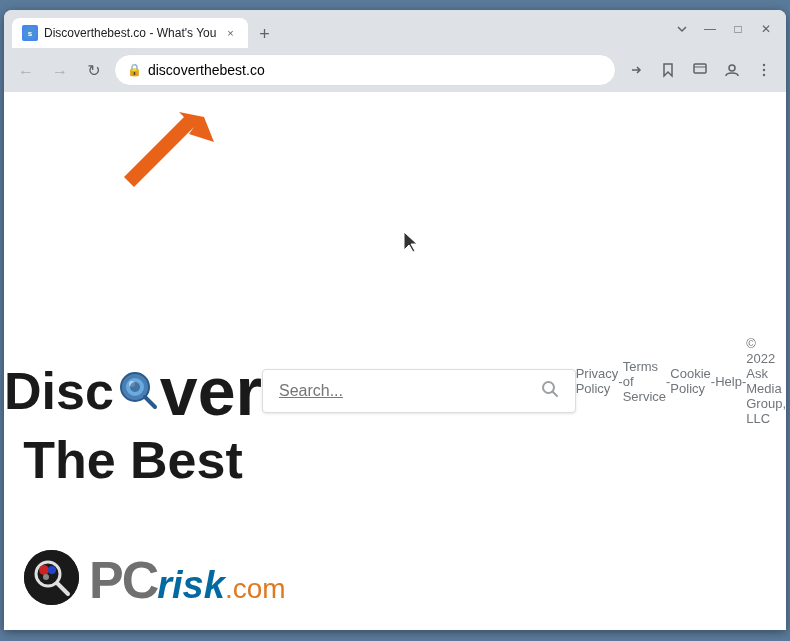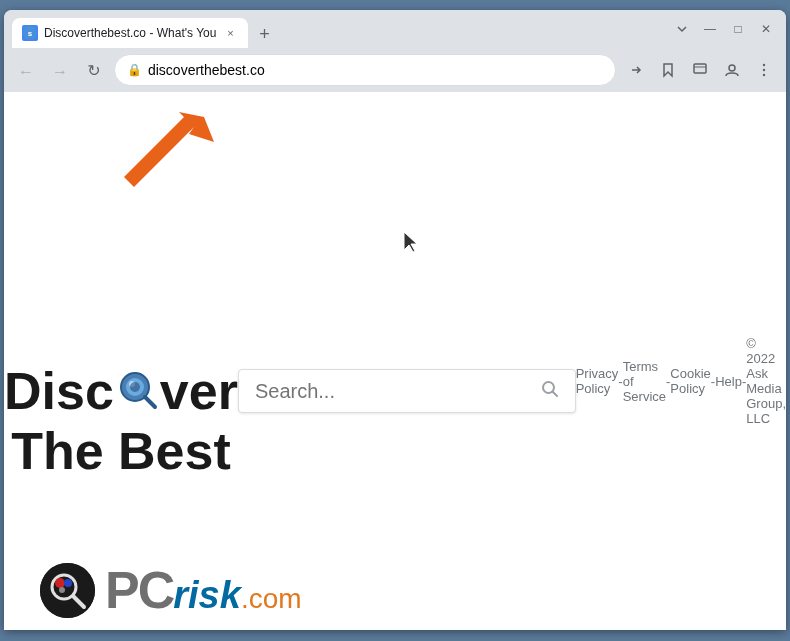--- a/index.html
+++ b/index.html
@@ -236,22 +236,23 @@
       display: flex;
       align-items: center;
       padding: 0 16px;
       box-shadow: 0 1px 3px rgba(0,0,0,0.1);
     }
 
     .search-input {
       flex: 1;
       border: none;
       outline: none;
-      font-size: 20px;
-      color: #0f172a;
+      font-size: 16px;
+      color: #ef4444;
+      text-decoration: underline;
     }
 
     .search-icon {
       color: #9aa0a6;
       font-size: 16px;
     }
 
     
     .footer {
       margin-top: 40px;
@@ -269,25 +270,24 @@
     }
 
     .footer-separator {
       color: #70757a;
     }
 
     
     .pcrisk-watermark {
       position: absolute;
       bottom: 0;
-      left: 16px;
+      left: 0;
       height: 80px;
       background: rgba(255,255,255,0.9);
       display: flex;
-      align-items: center;
       padding: 0 20px;
       gap: 10px;
     }
 
     .pcrisk-logo-icon {
       width: 55px;
       height: 55px;
       background: #1a1a1a;
       border-radius: 50%;
       display: flex;
@@ -393,21 +393,21 @@
         <span style="display:inline-block; margin:0 1px; vertical-align:middle;">
           <svg width="44" height="44" viewBox="0 0 44 44">
             <circle cx="20" cy="20" r="14" fill="#4a7fb5" stroke="#2a5a8a" stroke-width="2"></circle>
             <circle cx="20" cy="20" r="9" fill="#6aabdf"></circle>
             <circle cx="17" cy="17" r="3" fill="rgba(255,255,255,0.5)"></circle>
 
             <circle cx="20" cy="20" r="5" fill="#1a3a6a" opacity="0.5"></circle>
             <line x1="30" y1="30" x2="40" y2="40" stroke="#2a5a8a" stroke-width="4" stroke-linecap="round"></line>
           </svg>
         </span>
-        <span style="font-size:52px; font-weight:bold; color:#1a1a1a; font-family:Arial;">ver</span>
+        <span style="font-size:68px; font-weight:bold; color:#1a1a1a; font-family:Arial;">ver</span>
       </div>
       <div style="font-size:52px; font-weight:bold; color:#1a1a1a; font-family:Arial; ">The Best</div>
     </div>
 
     <div class="search-bar">
       <input class="search-input" type="text" placeholder="Search..." style="">
       <span class="search-icon">
         <svg width="18" height="18" viewBox="0 0 18 18">
             <circle cx="7.5" cy="7.5" r="5.5" stroke="#9aa0a6" stroke-width="2" fill="none"></circle>
             <line x1="11.5" y1="11.5" x2="16" y2="16" stroke="#9aa0a6" stroke-width="2" stroke-linecap="round"></line>

